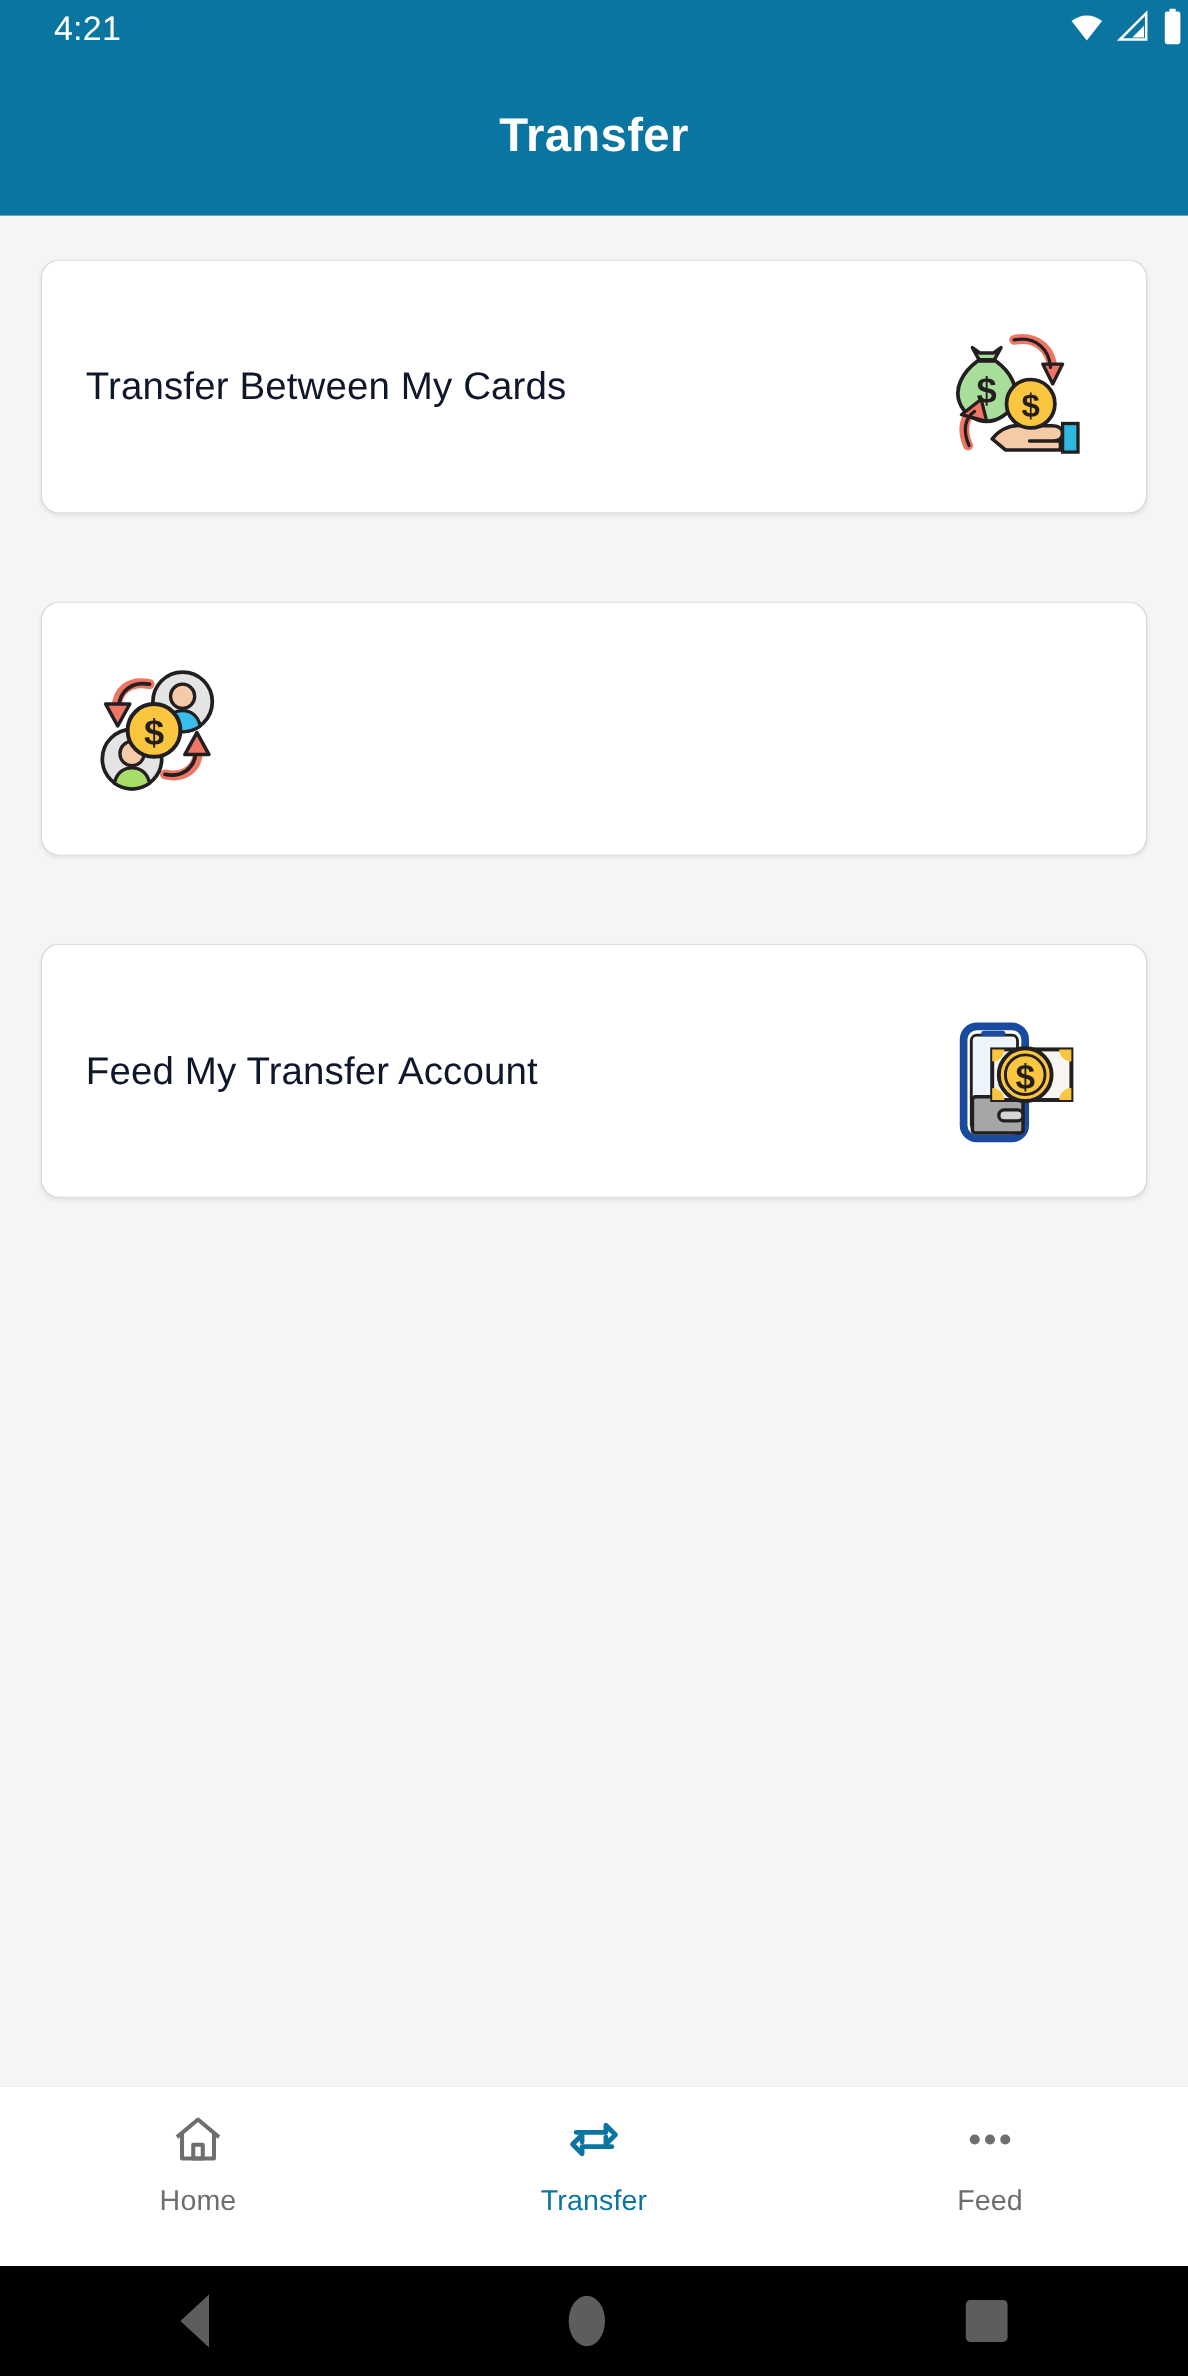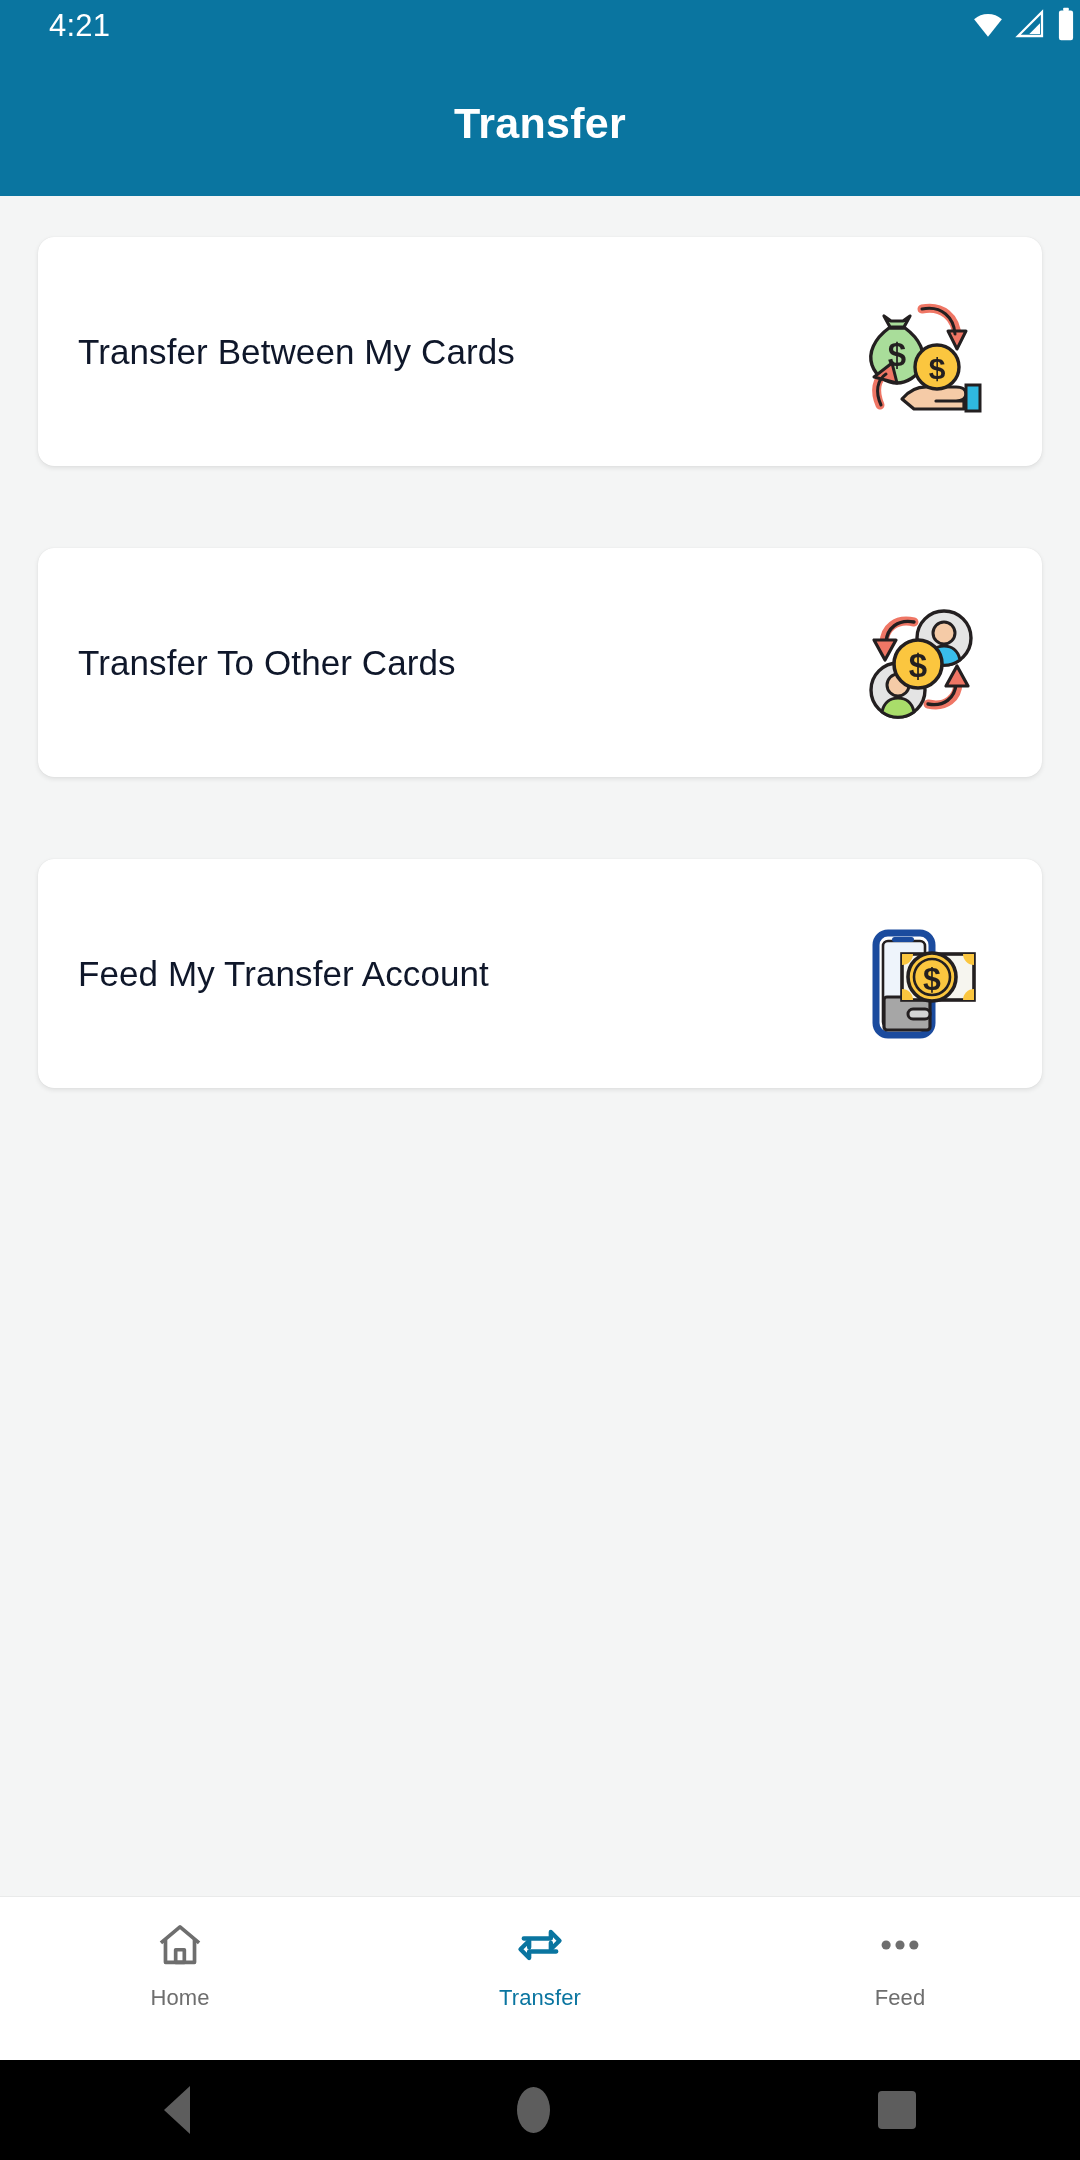--- a/index.html
+++ b/index.html
@@ -47,21 +47,21 @@
 
   
   .bottom-nav{
     position:absolute; left:0; top:1896px; width:1080px; height:164px;
     background:#ffffff; border-top:1px solid #e9eaea;
     display:flex; align-items:flex-start; padding-top:22px;
   }
   .nav-item{ flex:1 1 0; display:flex; flex-direction:column;
              align-items:center; gap:14px; }
   .nav-icon{ height:52px; display:flex; align-items:center; justify-content:center; }
-  .nav-label{ font-size:22px; color:#6e6e6e; letter-spacing:.1px;text-align:center; }
+  .nav-label{ font-size:26px; color:#6e6e6e; letter-spacing:.1px;text-align:center; }
   .nav-item.active .nav-label{ color:#0a75a0; }
 
   
   .android-nav{
     position:absolute; left:0; top:2060px; width:1080px; height:100px;
     background:#000000; display:flex; align-items:center;
     justify-content:space-around;
   }
   .and-back{
     width:0; height:0; border-top:24px solid transparent;
@@ -128,21 +128,20 @@
 
           <circle cx="81" cy="80" r="22" fill="#fbc63f" stroke="#231f20" stroke-width="3.4"></circle>
           <text x="81" y="92" font-size="30" font-weight="bold" fill="#231f20" text-anchor="middle" font-family="'Liberation Sans', sans-serif">$</text>
 
           <rect x="110" y="98" width="14" height="26" fill="#2fb8e0" stroke="#231f20" stroke-width="3"></rect>
         </svg>
       </div>
     </div>
 
     <div class="card">
-      <div class="card-label">Transfer To Other Cards</div>
       <div class="card-icon">
         <svg viewBox="0 0 130 130">
 
           <path d="M58 24 C40 20 28 30 28 46" fill="none" stroke="#ef7665" stroke-width="9" stroke-linecap="round"></path>
           <path d="M58 24 C42 21 31 30 30 44" fill="none" stroke="#231f20" stroke-width="3.4" stroke-linecap="round"></path>
           <path d="M18 42 L40 42 L29 62 Z" fill="#ef7665" stroke="#231f20" stroke-width="3.2" stroke-linejoin="round"></path>
 
           <path d="M72 106 C90 110 102 100 102 84" fill="none" stroke="#ef7665" stroke-width="9" stroke-linecap="round"></path>
           <path d="M72 106 C88 109 99 100 100 86" fill="none" stroke="#231f20" stroke-width="3.4" stroke-linecap="round"></path>
           <path d="M90 88 L112 88 L101 68 Z" fill="#ef7665" stroke="#231f20" stroke-width="3.2" stroke-linejoin="round"></path>

